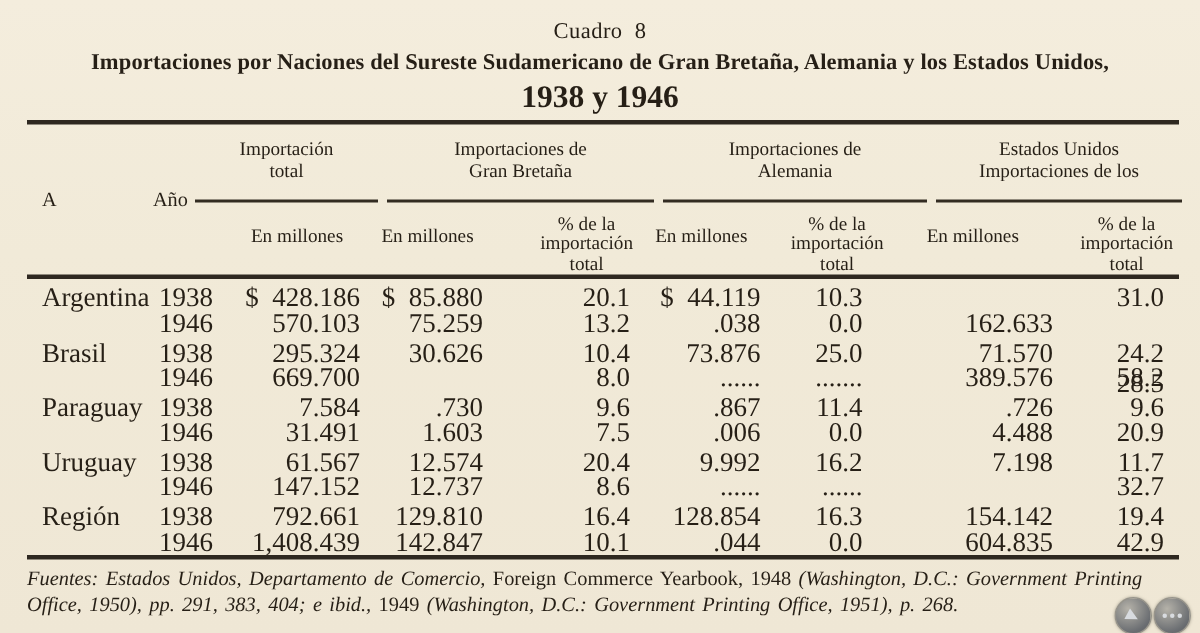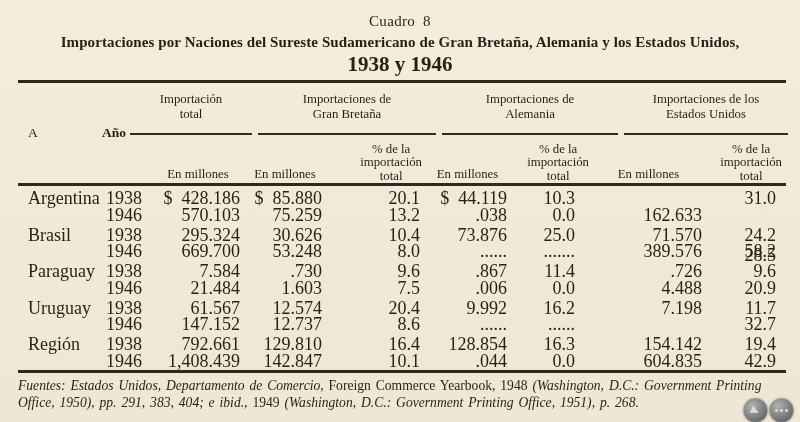--- a/index.html
+++ b/index.html
@@ -13,34 +13,34 @@
   .caption{position:absolute;top:13px;left:0;width:100%;font-size:15px;white-space:pre;letter-spacing:.3px;}
   .title1{position:absolute;top:34px;left:0;width:100%;font-size:15px;font-weight:bold;letter-spacing:.1px;}
   .title2{position:absolute;top:52px;left:0;width:100%;font-size:21px;font-weight:bold;}
   .rule{position:absolute;left:18px;width:768px;background:#2e2820;}
   .rule.top{top:80px;height:3px;}
   .rule.mid{top:183px;height:3px;}
   .rule.bot{top:370px;height:3px;}
   .thead{position:absolute;top:84px;left:18px;width:768px;height:99px;font-size:12.8px;}
   .stub{position:absolute;top:41px;font-size:13.5px;}
   .stub.a{left:10px;}
-  .stub.anio{left:84px;font-weight:bold;}
+  .stub.anio{left:84px;}
   .glabel{position:absolute;top:8px;text-align:center;line-height:15px;}
   .gl1{left:104px;width:138px;}
   .gl2{left:240px;width:178px;}
   .gl3{left:424px;width:176px;}
   .gl4{left:606px;width:164px;}
   .grule{position:absolute;top:49px;height:1.6px;background:#332c22;}
   .gr1{left:112px;width:122px;}
   .gr2{left:240px;width:178px;}
   .gr3{left:424px;width:176px;}
   .gr4{left:606px;width:164px;}
   .subgrid{position:absolute;left:0;top:58px;width:768px;height:41px;
     display:grid;grid-template-columns:84px 50px 92px 82px 98px 87px 80px 115px 80px;}
-  .subgrid .enmill{grid-row:1;align-self:end;text-align:center;padding-bottom:1px;}
+  .subgrid .enmill{grid-row:1;align-self:end;text-align:center;padding-bottom:18px;}
   .em3{grid-column:3;} .em4{grid-column:4;} .em6{grid-column:6;} .em8{grid-column:8;}
   .pctblk{grid-row:1;align-self:end;display:flex;justify-content:flex-end;line-height:13.5px;text-align:center;}
   .pct5{grid-column:5;padding-right:2px;} .pct7{grid-column:7;padding-right:2px;} .pct9{grid-column:9;padding-right:4px;}
   .tbody{position:absolute;top:190px;left:18px;width:768px;font-size:18px;}
   .block{display:grid;grid-template-columns:84px 50px 92px 82px 98px 87px 80px 115px 80px;
     grid-auto-rows:16.5px;margin-bottom:3.5px;}
   .cell{white-space:pre;line-height:16.5px;}
   .cell.country{grid-column:1;grid-row:1;padding-left:10px;}
   .cell.year{padding-left:4px;}
   .cell.num{text-align:right;padding-right:4px;}
@@ -81,22 +81,22 @@
     </div>
     <div class="glabel gl2">
       <div>Importaciones de</div>
       <div>Gran Bretaña</div>
     </div>
     <div class="glabel gl3">
       <div>Importaciones de</div>
       <div>Alemania</div>
     </div>
     <div class="glabel gl4">
+      <div>Estados Unidos</div>
       <div>Importaciones de los</div>
-      <div>Estados Unidos</div>
     </div>
 
     <div class="grule gr1"></div>
     <div class="grule gr2"></div>
     <div class="grule gr3"></div>
     <div class="grule gr4"></div>
 
     <div class="subgrid">
       <div class="enmill em3">En millones</div>
       <div class="enmill em4">En millones</div>
@@ -152,39 +152,38 @@
         <div class="cell year" style="grid-area: 1 / 2;">1938</div>
         <div class="cell num col3" style="grid-area: 1 / 3;">295.324</div>
         <div class="cell num col4" style="grid-area: 1 / 4;">30.626</div>
         <div class="cell num col5" style="grid-area: 1 / 5;">10.4</div>
         <div class="cell num col6" style="grid-area: 1 / 6;">73.876</div>
         <div class="cell num col7" style="grid-area: 1 / 7;">25.0</div>
         <div class="cell num col8" style="grid-area: 1 / 8;">71.570</div>
         <div class="cell num col9" style="grid-area: 1 / 9;">24.2</div>
         <div class="cell year" style="grid-area: 2 / 2;">1946</div>
         <div class="cell num col3" style="grid-area: 2 / 3;">669.700</div>
-        <div class="cell num col4" style="grid-area: 2 / 4;">53.248</div>
         <div class="cell num col5" style="grid-area: 2 / 5;">8.0</div>
         <div class="cell num col6" style="grid-area: 2 / 6;">......</div>
         <div class="cell num col7" style="grid-area: 2 / 7;">.......</div>
         <div class="cell num col8" style="grid-area: 2 / 8;">389.576</div>
         <div class="cell num col9" style="grid-area: 2 / 9;">58.2</div>
       </div>
       <div class="block">
         <div class="cell country">Paraguay</div>
         <div class="cell year" style="grid-area: 1 / 2;">1938</div>
         <div class="cell num col3" style="grid-area: 1 / 3;">7.584</div>
         <div class="cell num col4" style="grid-area: 1 / 4;">.730</div>
         <div class="cell num col5" style="grid-area: 1 / 5;">9.6</div>
         <div class="cell num col6" style="grid-area: 1 / 6;">.867</div>
         <div class="cell num col7" style="grid-area: 1 / 7;">11.4</div>
         <div class="cell num col8" style="grid-area: 1 / 8;">.726</div>
         <div class="cell num col9" style="grid-area: 1 / 9;">9.6</div>
         <div class="cell year" style="grid-area: 2 / 2;">1946</div>
-        <div class="cell num col3" style="grid-area: 2 / 3;">21.484</div>
+        <div class="cell num col3" style="grid-area: 2 / 3;">31.491</div>
         <div class="cell num col4" style="grid-area: 2 / 4;">1.603</div>
         <div class="cell num col5" style="grid-area: 2 / 5;">7.5</div>
         <div class="cell num col6" style="grid-area: 2 / 6;">.006</div>
         <div class="cell num col7" style="grid-area: 2 / 7;">0.0</div>
         <div class="cell num col8" style="grid-area: 2 / 8;">4.488</div>
         <div class="cell num col9" style="grid-area: 2 / 9;">20.9</div>
       </div>
       <div class="block">
         <div class="cell country">Uruguay</div>
         <div class="cell year" style="grid-area: 1 / 2;">1938</div>

